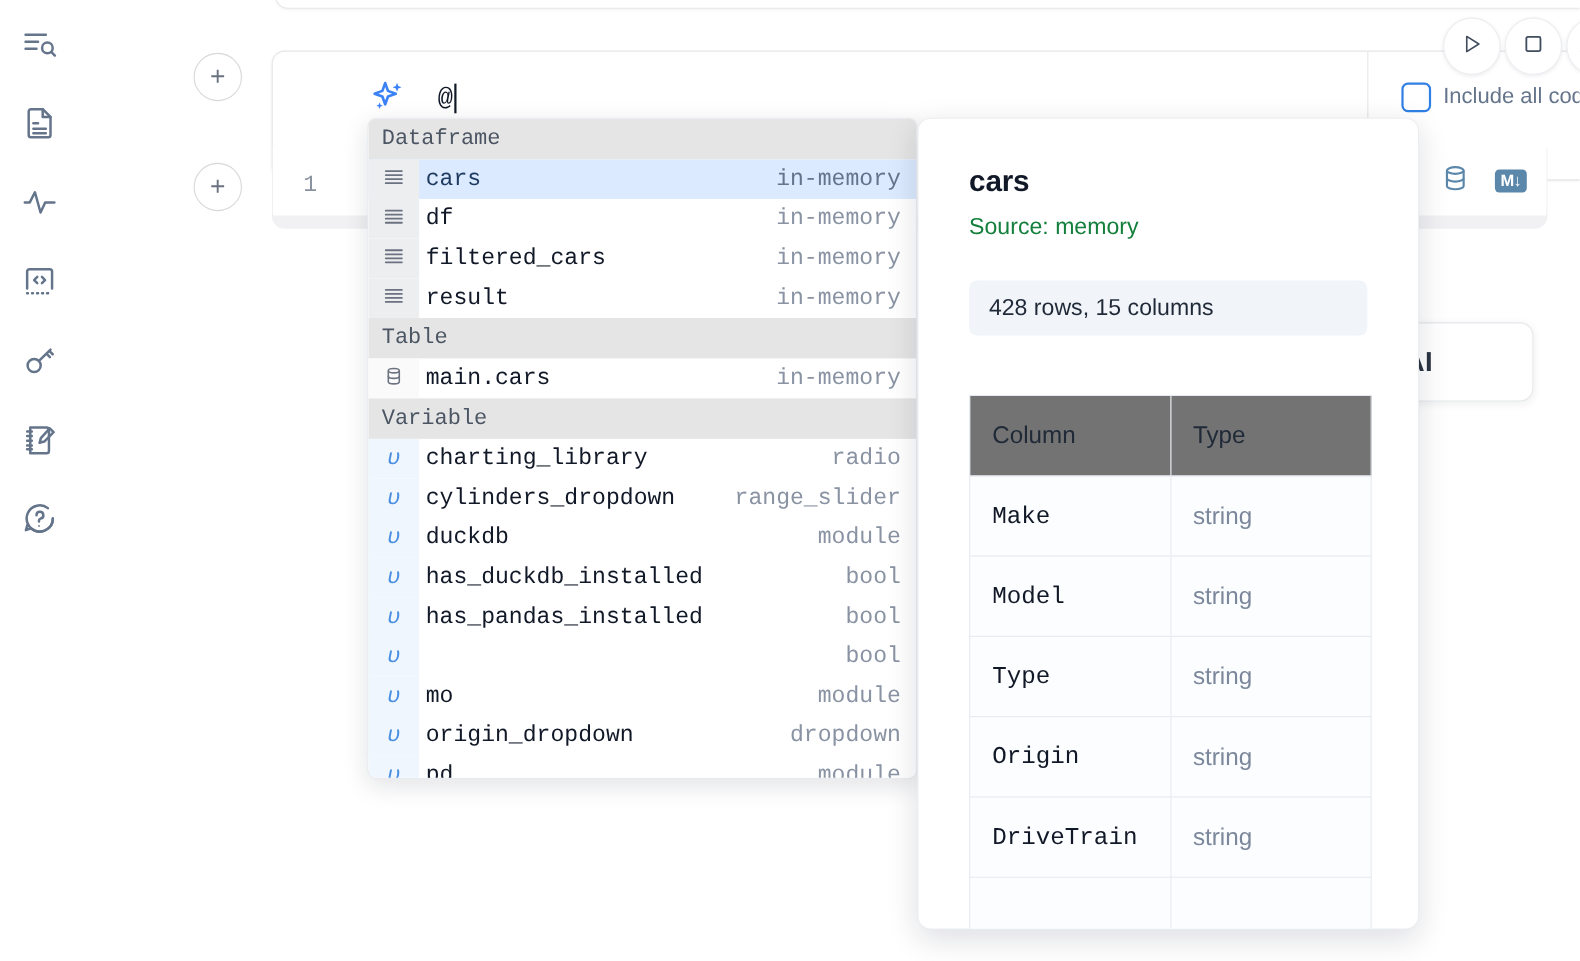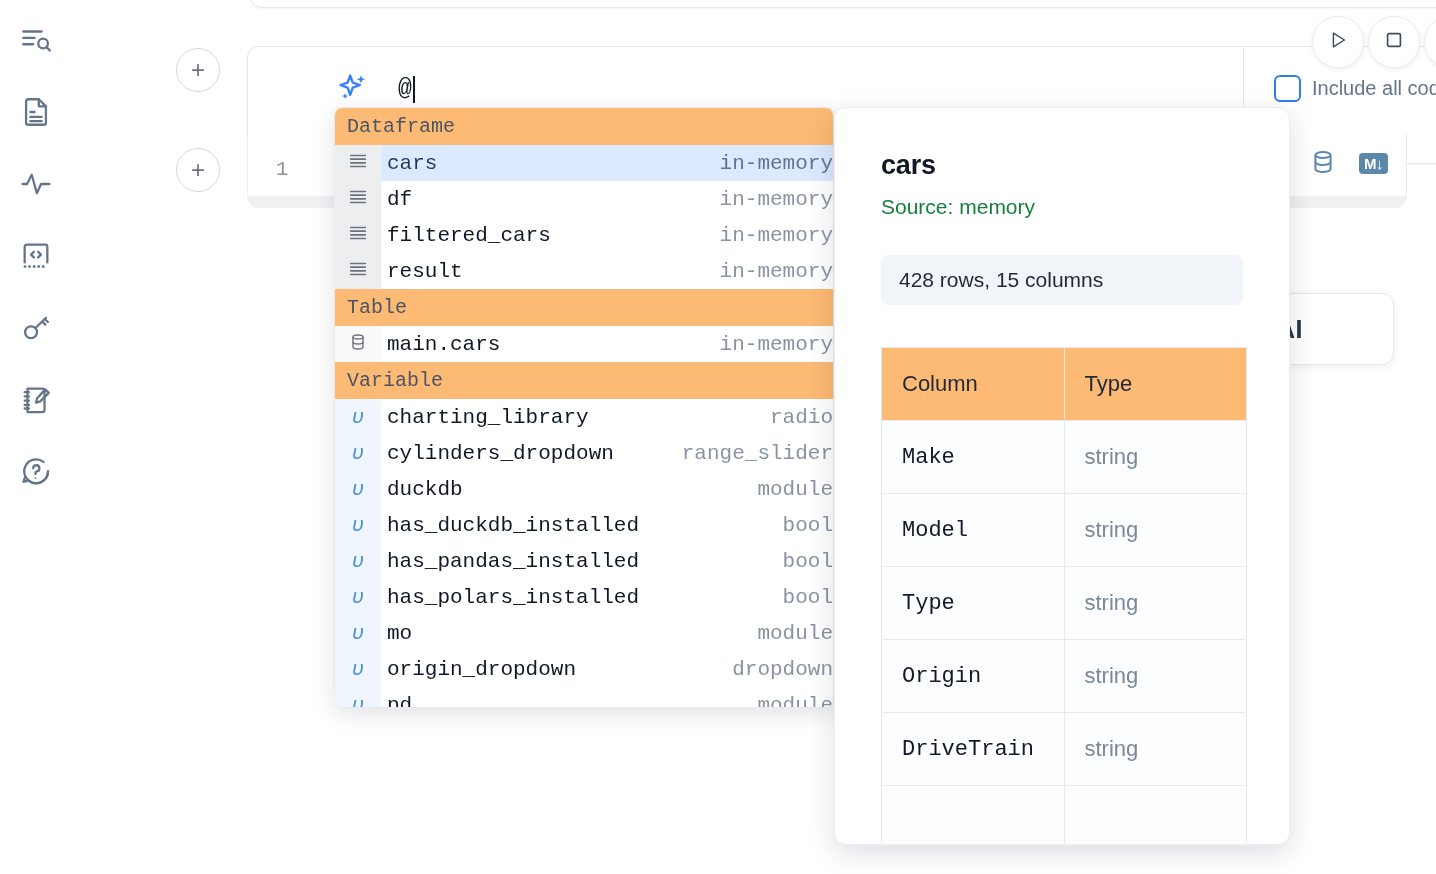--- a/index.html
+++ b/index.html
@@ -233,21 +233,21 @@
     background: #ffffff;
     border: 1px solid #e8eaee;
     border-radius: 8px;
     box-shadow: 0 6px 22px rgba(15,23,42,.12);
     overflow: hidden;
     box-sizing: border-box;
     font-family: "Liberation Mono", monospace;
   }
   .group-header {
     height: 37px;
-    background: #fdba74;
+    background: #e5e5e5;
     color: #4b5563;
     font-size: 20px;
     display: flex;
     align-items: center;
     padding-left: 12px;
     box-sizing: border-box;
   }
   .mention-row {
     height: 36px;
     display: flex;
@@ -270,21 +270,21 @@
     color: #111827;
     white-space: nowrap;
     flex: none;
     padding-left: 6px;
   }
   .mention-row .type {
     font-size: 21px;
     color: #8a93a3;
     margin-left: auto;
     white-space: nowrap;
-    padding-right: 0;
+    padding-right: 14px;
     text-align: center;
   }
   
   .grp-dataframe .gutter { background: #eceef0; }
   .grp-table .gutter     { background: #fafafa; }
   .grp-variable .gutter  { background: #eff6fd; color:#4a8fe0; font-style: italic; font-size: 20px;}
   .mention-row.selected  { background: #dbeafe; }
   .mention-row.selected .name { color: #1e3a5f; }
   .mention-row.selected .type { color: #64748b; }
   .mention-row.selected .gutter { background: #eceef0; }
@@ -313,34 +313,34 @@
     font-size: 21px;
     color: #15803d;
     margin: 0 0 36px 0;
   }
   #doc-shape {
     background: #f1f4f9;
     border-radius: 7px;
     font-size: 21px;
     color: #1f2937;
     padding: 13px 18px;
-    margin-bottom: 42px;
+    margin-bottom: 54px;
   }
   #doc-table {
     width: 366px;
     border-collapse: collapse;
     table-layout: fixed;
   }
   #doc-table th, #doc-table td {
     border: 1px solid #e6eaf0;
     text-align: left;
     box-sizing: border-box;
   }
   #doc-table th {
-    background: #fdba74;
+    background: #737373;
     font-weight: normal;
     font-size: 22px;
     color: #1f2937;
     height: 73px;
     padding: 0 20px;
   }
   #doc-table td {
     height: 73px;
     padding: 0 20px;
     background: #fcfdfe;
@@ -575,21 +575,20 @@
         <span class="gutter">
           <span>υ</span>
         </span>
         <span class="name">has_pandas_installed</span>
         <span class="type">bool</span>
       </div>
       <div class="mention-row grp-variable">
         <span class="gutter">
           <span>υ</span>
         </span>
-        <span class="name">has_polars_installed</span>
         <span class="type">bool</span>
       </div>
       <div class="mention-row grp-variable">
         <span class="gutter">
           <span>υ</span>
         </span>
         <span class="name">mo</span>
         <span class="type">module</span>
       </div>
       <div class="mention-row grp-variable">

